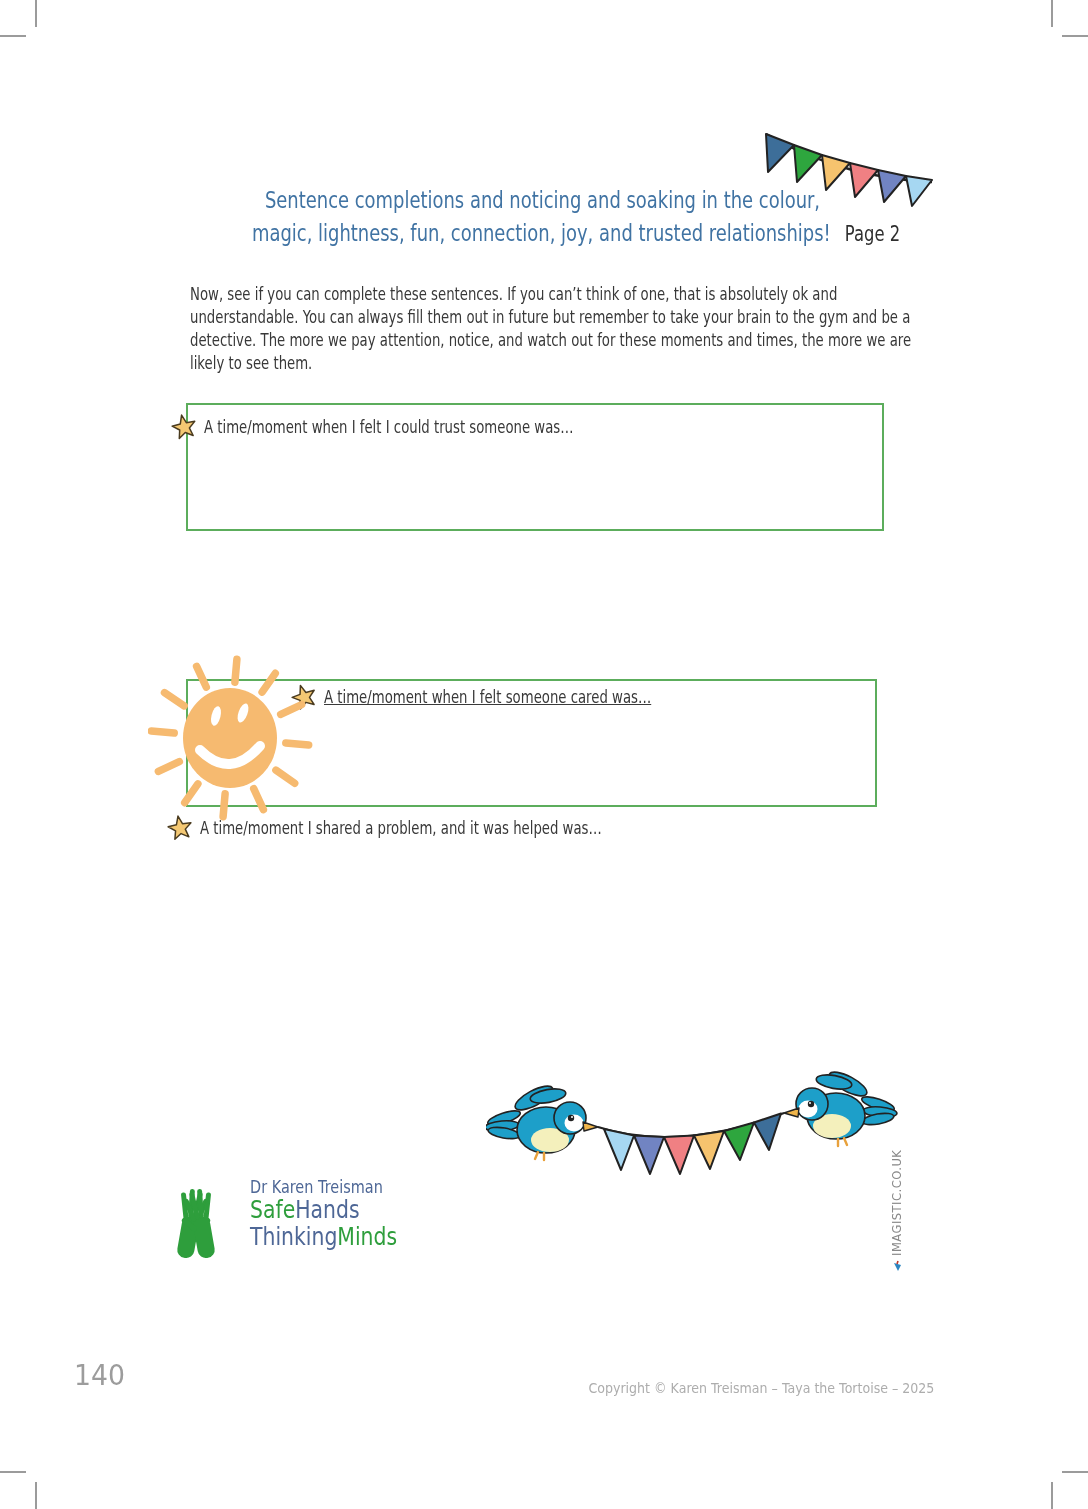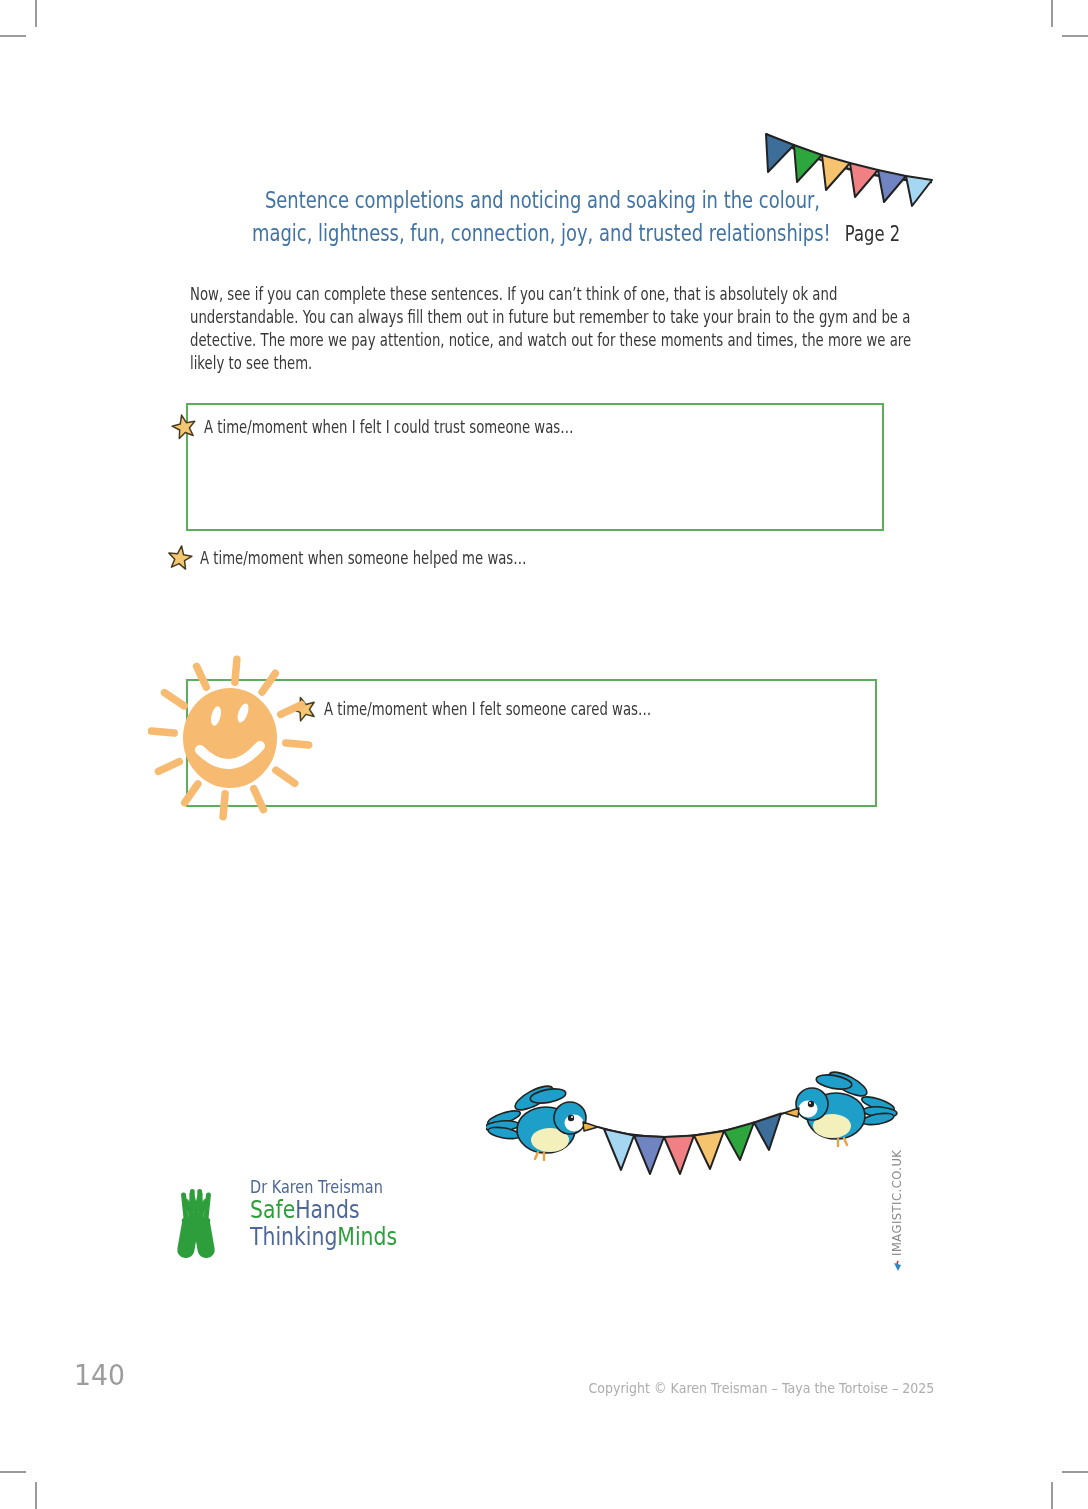--- a/index.html
+++ b/index.html
@@ -15,21 +15,21 @@
   .intro{position:absolute;left:190px;top:283px;width:926px;margin:0;font-size:17px;
          line-height:1.35;transform:scaleX(0.78);transform-origin:0 0;color:#383838;}
   
   .answer-box{position:absolute;border:2px solid #5cad5c;background:transparent;box-sizing:border-box;}
   .box1{left:186px;top:403px;width:698px;height:128px;}
   .box3{left:186px;top:679px;width:691px;height:128px;}
   .box5{left:186px;top:944px;width:698px;height:131px;}
   
   .prompt-row{display:flex;align-items:flex-start;gap:6px;}
   .in-box{position:absolute;top:10px;left:-18px;justify-content:flex-end;}
-  .in-box3{position:absolute;top:16px;left:102px;}
+  .in-box3{position:absolute;top:4px;left:102px;text-decoration:underline;}
   .standalone{position:absolute;}
   .row2{left:166px;top:546px;}
   .row4{left:166px;top:816px;}
   .star{flex:0 0 auto;margin-top:-2px;}
   .ptext{display:inline-block;font-size:17px;line-height:1.5;white-space:nowrap;
          transform:scaleX(0.78);transform-origin:0 50%;color:#383838;}
   
   .top-bunting{position:absolute;left:760px;top:128px;}
   .sun{position:absolute;left:148px;top:654px;z-index:3;}
   .birds{position:absolute;left:486px;top:1066px;z-index:3;}
@@ -86,28 +86,20 @@
     <div class="prompt-row in-box">
       <span class="star">
         <svg width="28" height="27" viewBox="0 0 30 28">
             <polygon points="15,1.5 18.3,10.5 27.4,11 20.3,16.7 22.6,25.5 15,20.6 7.4,25.5 9.7,16.7 2.6,11 11.7,10.5" fill="#F4C873" stroke="#4a3b1f" stroke-width="1.6" stroke-linejoin="round" transform="rotate(-12 15 14)"></polygon>
           </svg>
       </span>
       <span class="ptext">A time/moment when I felt I could trust someone was…</span>
     </div>
   </div>
 
-  <div class="prompt-row standalone row2">
-    <span class="star">
-      <svg width="28" height="27" viewBox="0 0 30 28">
-          <polygon points="15,1.5 18.3,10.5 27.4,11 20.3,16.7 22.6,25.5 15,20.6 7.4,25.5 9.7,16.7 2.6,11 11.7,10.5" fill="#F4C873" stroke="#4a3b1f" stroke-width="1.6" stroke-linejoin="round" transform="rotate(8 15 14)"></polygon>
-        </svg>
-    </span>
-    <span class="ptext">A time/moment when someone helped me was…</span>
-  </div>
 
   <div class="answer-box box3">
     <div class="prompt-row in-box3">
       <span class="star">
         <svg width="28" height="27" viewBox="0 0 30 28">
             <polygon points="15,1.5 18.3,10.5 27.4,11 20.3,16.7 22.6,25.5 15,20.6 7.4,25.5 9.7,16.7 2.6,11 11.7,10.5" fill="#F4C873" stroke="#4a3b1f" stroke-width="1.6" stroke-linejoin="round" transform="rotate(-18 15 14)"></polygon>
           </svg>
       </span>
       <span class="ptext">A time/moment when I felt someone cared was…</span>
     </div>
@@ -128,20 +120,28 @@
         <line x1="127.9" y1="116.1" x2="146.7" y2="129.3"></line>
         <line x1="137.8" y1="88.9" x2="160.7" y2="90.9"></line>
       </g>
       <ellipse cx="82" cy="84" rx="47" ry="50" fill="#F6BA70"></ellipse>
       <ellipse cx="68" cy="62" rx="4.5" ry="10" fill="#fff" transform="rotate(14 68 62)"></ellipse>
       <ellipse cx="95" cy="59" rx="4.5" ry="10" fill="#fff" transform="rotate(20 95 59)"></ellipse>
       <path d="M52,96 Q82,126 112,92" fill="none" stroke="#fff" stroke-width="10" stroke-linecap="round"></path>
     </svg>
   </div>
 
+  <div class="prompt-row standalone row4">
+    <span class="star">
+      <svg width="28" height="27" viewBox="0 0 30 28">
+          <polygon points="15,1.5 18.3,10.5 27.4,11 20.3,16.7 22.6,25.5 15,20.6 7.4,25.5 9.7,16.7 2.6,11 11.7,10.5" fill="#F4C873" stroke="#4a3b1f" stroke-width="1.6" stroke-linejoin="round" transform="rotate(-10 15 14)"></polygon>
+        </svg>
+    </span>
+    <span class="ptext">A time/moment I shared a problem, and it was helped was…</span>
+  </div>
 
 
   <div class="birds">
     <svg width="412" height="122" viewBox="0 0 412 122">
       <defs>
         <g id="bird">
           <g fill="#1D9FC9" stroke="#222" stroke-width="1.6">
             <ellipse cx="18" cy="40" rx="17" ry="5" transform="rotate(-18 18 40)"></ellipse>
             <ellipse cx="16" cy="48" rx="17" ry="5" transform="rotate(-5 16 48)"></ellipse>
             <ellipse cx="18" cy="55" rx="16" ry="5" transform="rotate(10 18 55)"></ellipse>

